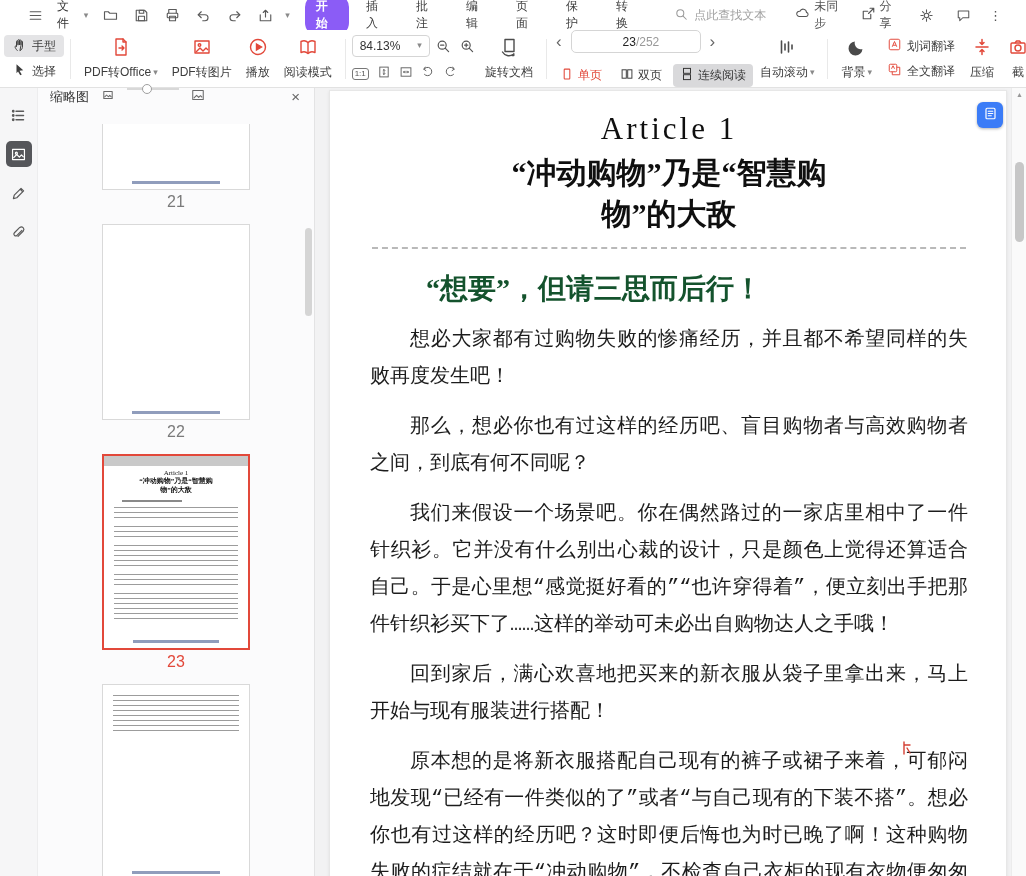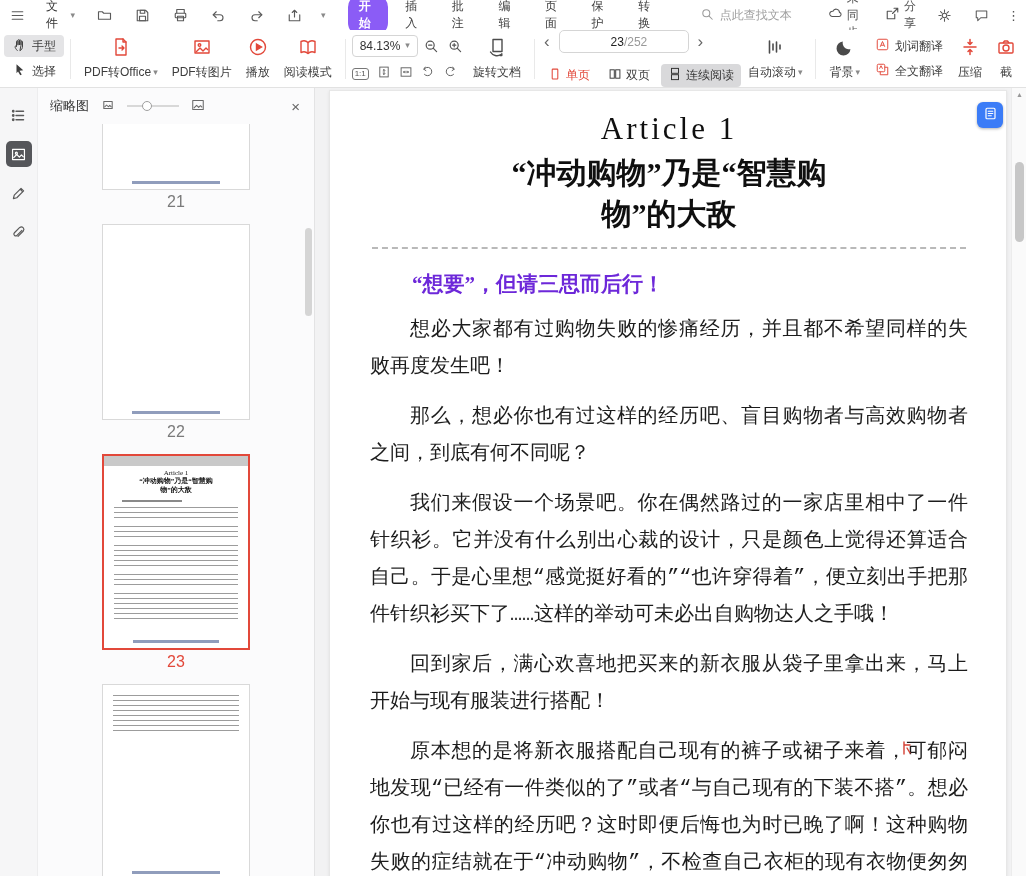--- a/index.html
+++ b/index.html
@@ -1,22 +1,22 @@
 <!DOCTYPE html>
 <html><head>
 <meta charset="utf-8">
 <style>
   * { box-sizing: border-box; margin: 0; padding: 0; }
   html,body { width:1026px; height:876px; overflow:hidden; background:#fff;
     font-family:"Liberation Sans","DejaVu Sans",sans-serif; }
   .app { width:1026px; height:876px; display:flex; flex-direction:column; }
 
   
-  .menubar { height:30px; flex:none; display:flex; align-items:center; padding:0 6px;
-    gap:16px; font-size:12px; color:#454545; background:#fff; }
+  .menubar { height:30px; flex:none; display:flex; align-items:center; padding:0 24px;
+    gap:9px; font-size:12px; color:#454545; background:#fff; }
   .mb-icon { width:22px; height:22px; display:flex; align-items:center; justify-content:center;
     color:#5a5a5a; flex:none; }
   .mb-icon svg { width:15px; height:15px; }
   .file-menu { display:flex; align-items:center; gap:4px; padding:2px 2px; color:#333; }
   .caret { font-size:9px; color:#8a8a8a; line-height:1; }
   .tabs { display:flex; align-items:center; gap:6px; margin-left:6px; }
   .tab { padding:3px 11px; border-radius:12px; color:#3d3d3d; }
   .tab.active { background:#8b5cf6; color:#fff; font-weight:bold; }
   .search { display:flex; align-items:center; gap:6px; color:#9a9a9a; margin-left:16px; }
   .search svg { width:14px; height:14px; }
@@ -35,21 +35,21 @@
     gap:4px; padding:3px 7px; font-size:12px; color:#3d3d3d; border-radius:4px; }
   .btn-tall svg { width:20px; height:20px; }
   .stack { flex:none; display:flex; flex-direction:column; gap:3px; justify-content:center; }
   .btn-row { display:flex; align-items:center; gap:5px; font-size:12px; color:#3d3d3d;
     padding:2px 8px; border-radius:4px; }
   .btn-row svg { width:15px; height:15px; }
   .red { color:#e2483a; }
   .dark { color:#4c4c4c; }
   .sel-gray { background:#e4e4e6; }
   .lab-caret { display:flex; align-items:center; gap:2px; }
-  .zoom-box { display:flex; align-items:center; gap:5px; border:1px solid #d5d5d5; border-radius:4px;
+  .zoom-box { display:flex; align-items:center; gap:17px; border:1px solid #d5d5d5; border-radius:4px;
     padding:2px 7px; font-size:12px; color:#333; height:22px; }
   .zoom-mag { display:flex; align-items:center; justify-content:center; width:22px; height:22px; color:#555; }
   .zoom-mag svg { width:16px; height:16px; }
   .fit-row { display:flex; gap:8px; align-items:center; margin-top:5px; color:#5c5c5c; }
   .fit-row svg { width:14px; height:14px; }
   .one2one { font-size:8px; border:1px solid #777; border-radius:3px; padding:1px 2px; line-height:1; color:#555; }
   .nav-row { display:flex; align-items:center; gap:6px; }
   .chev { font-size:17px; color:#666; line-height:1; padding:0 3px; }
   .page-pill { display:flex; align-items:center; justify-content:center; border:1px solid #d5d5d5;
     border-radius:5px; height:23px; width:130px; font-size:12px; background:#fff; }
@@ -67,21 +67,21 @@
   .content { flex:1; display:flex; min-height:0; }
   .iconstrip { width:38px; flex:none; background:#f6f6f7; border-right:1px solid #ededee;
     display:flex; flex-direction:column; align-items:center; padding-top:14px; gap:13px; }
   .strip-btn { width:26px; height:26px; border-radius:5px; display:flex; align-items:center;
     justify-content:center; color:#5a5a5a; }
   .strip-btn svg { width:17px; height:17px; }
   .strip-btn.sel { background:#55565a; color:#fff; }
 
   .thumbpanel { width:277px; flex:none; background:#fbfbfc; border-right:1px solid #e3e3e4;
     display:flex; flex-direction:column; position:relative; }
-  .panel-head { height:36px; flex:none; display:flex; align-items:center; padding:0 12px; gap:12px;
+  .panel-head { height:36px; flex:none; display:flex; align-items:flex-start; padding:0 12px; gap:12px;
     font-size:13px; color:#333; }
   .panel-head svg { width:14px; height:14px; color:#6a6a6a; }
   .slider-track { width:52px; height:2px; background:#d8d8d8; position:relative; flex:none; }
   .slider-knob { position:absolute; top:-4px; left:15px; width:10px; height:10px; border-radius:50%;
     background:#fff; border:1px solid #9f9f9f; }
   .panel-close { margin-left:auto; font-size:15px; color:#666; padding:0 2px; }
   .thumbs { flex:1; overflow:hidden; }
   .thumb-item { width:148px; margin:0 auto; }
   .thumb-box { width:148px; height:196px; background:#fff; border:1px solid #d9d9d9; position:relative; overflow:hidden; }
   .thumb-box.sel { border:2px solid #e2483a; }
@@ -96,22 +96,22 @@
 
   .viewer { flex:1; position:relative; background:#f2f2f3; overflow:hidden; min-width:0; }
   .page { position:absolute; left:14px; top:2px; width:678px; min-height:1100px; background:#fff;
     border:1px solid #e7e7e7; box-shadow:0 1px 3px rgba(0,0,0,.08); padding:16px 38px 40px 40px; }
   .doc-title { font-family:"Liberation Serif","DejaVu Serif",serif; font-size:31px; text-align:center;
     letter-spacing:3px; color:#0f0f0f; margin-top:4px; }
   .doc-heading { font-family:"Liberation Serif","DejaVu Serif",serif; font-size:30px; font-weight:700;
     text-align:center; line-height:41px; color:#0f0f0f; }
   .doc-heading.first { margin-top:5px; }
   .dashed { border-top:2px dashed #b9b9b9; margin:13px 2px 0; }
-  .doc-sub { font-family:"Liberation Serif","DejaVu Serif",serif; font-size:21px; font-weight:700;
-    margin-top:21px; text-indent:2em; color:#6d28d9; }
+  .doc-sub { font-family:"Liberation Serif","DejaVu Serif",serif; font-size:28px; font-weight:700;
+    margin-top:21px; text-indent:2em; color:#14532d; }
   .doc-p { font-family:Liberation Mono, monospace; font-size:20px; line-height:37px;
     text-align:justify; text-indent:2em; margin-top:13px; color:#1c1c1c; }
   .proof-mark { position:absolute; left:572px; top:650px; width:10px; height:14px; color:#d43f33; }
   .proof-mark svg { width:10px; height:14px; }
   .float-btn { position:absolute; top:14px; right:8px; width:26px; height:26px; border-radius:6px;
     background:#3b7cf7; display:flex; align-items:center; justify-content:center;
     box-shadow:0 1px 3px rgba(0,0,0,.3); color:#fff; }
   .float-btn svg { width:15px; height:15px; }
 
   .vscroll { width:15px; flex:none; background:#fafafa; border-left:1px solid #ececec; position:relative; }

